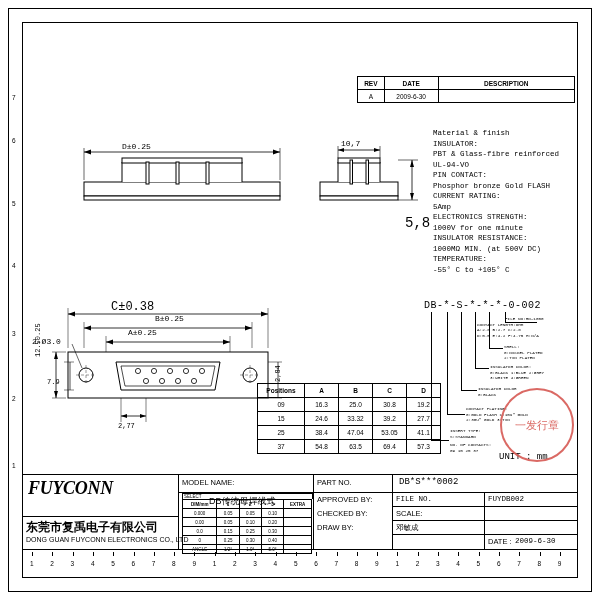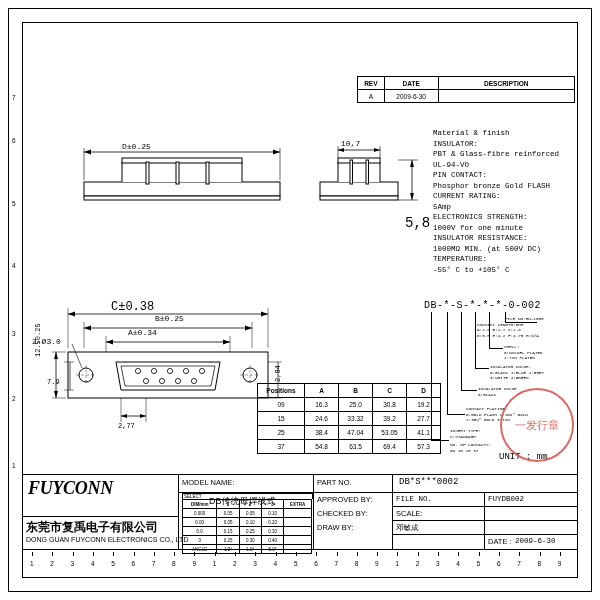--- a/index.html
+++ b/index.html
@@ -281,21 +281,21 @@
     <polygon points="75,116 81,114 81,118" fill="#000"></polygon>
     <polygon points="100,116 94,114 94,118" fill="#000"></polygon>
 
     <line x1="222" y1="62" x2="236" y2="62" stroke="#000" stroke-width="0.5"></line>
     <line x1="222" y1="98" x2="236" y2="98" stroke="#000" stroke-width="0.5"></line>
     <line x1="232" y1="62" x2="232" y2="98" stroke="#000" stroke-width="0.7"></line>
   </svg>
 
   <div class="abs mono" style="left:111px;top:300px;font-size:12px;">C±0.38</div>
   <div class="abs mono" style="left:119px;top:314px;font-size:8px;margin-left:36px;">B±0.25</div>
-  <div class="abs mono" style="left:128px;top:328px;font-size:8px;">A±0.34</div>
+  <div class="abs mono" style="left:128px;top:328px;font-size:8px;">A±0.25</div>
   <div class="abs mono" style="left:32px;top:337px;font-size:8px;">2-Ø3.0</div>
   <div class="abs mono" style="left:34px;top:357px;font-size:7px;transform:rotate(-90deg);transform-origin:0 0;">12.50.25</div>
   <div class="abs mono" style="left:47px;top:378px;font-size:7px;">7.9</div>
   <div class="abs mono" style="left:274px;top:382px;font-size:7px;transform:rotate(-90deg);transform-origin:0 0;">2,84</div>
   <div class="abs mono" style="left:118px;top:422px;font-size:7px;">2,77</div>
 
   <div class="abs" style="left:257px;top:383px;">
     <table class="tbl">
       <tbody>
           <tr>

